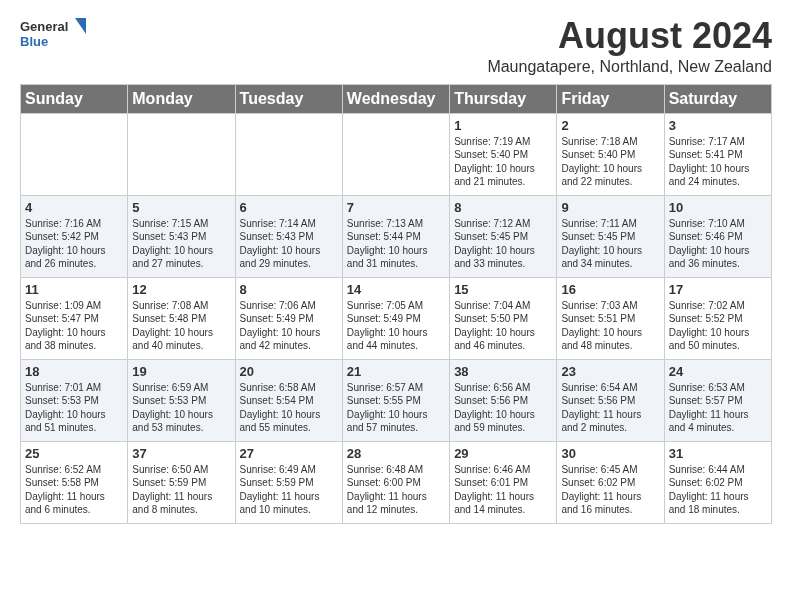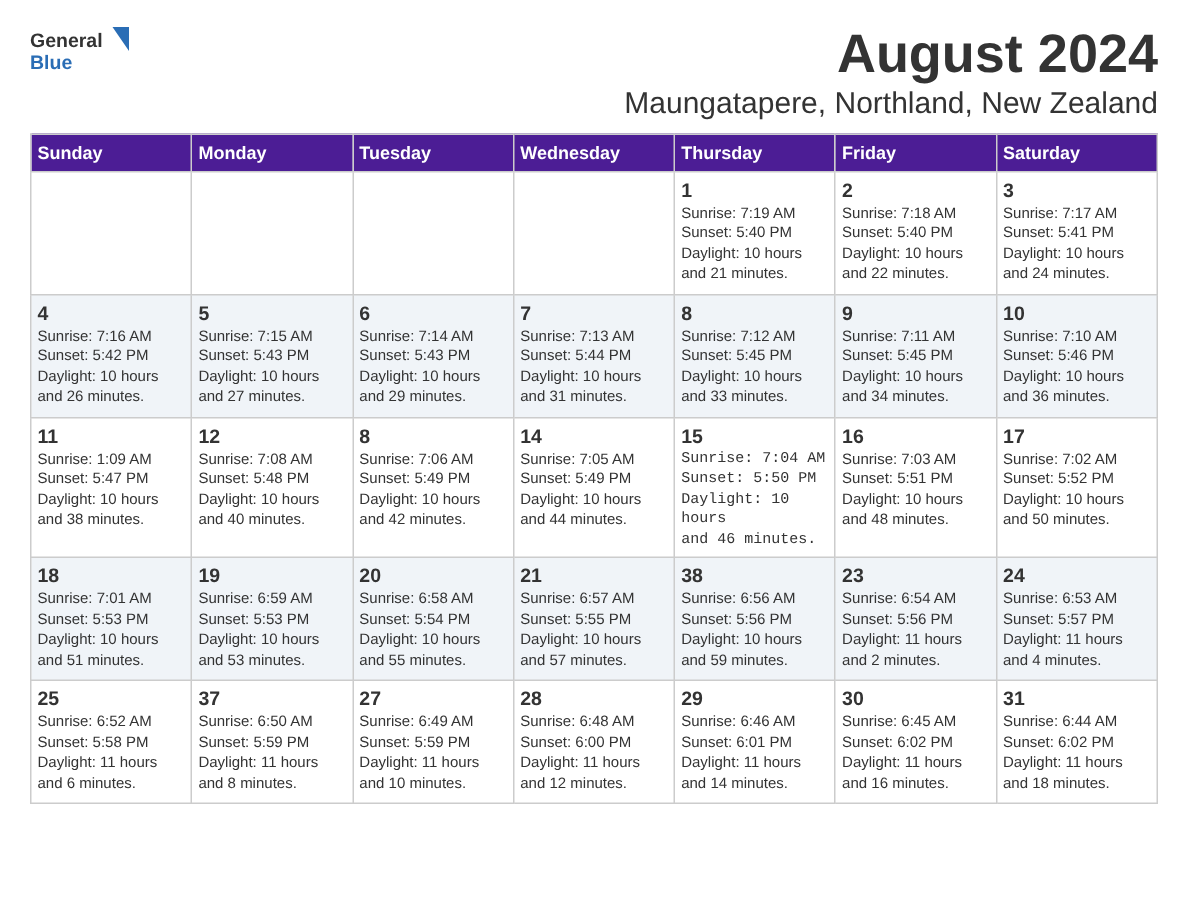--- a/index.html
+++ b/index.html
@@ -26,33 +26,33 @@
       text-align: right;
       margin-left: 23px;
     }
     .main-title {
       font-size: 36px;
       font-weight: bold;
       color: #333;
       line-height: 1.1;
     }
     .subtitle {
-      font-size: 20px;
+      font-size: 16px;
       color: #333;
       margin-top: 2px;
     }
     .calendar-table {
       width: 100%;
       border-collapse: collapse;
       table-layout: fixed;
     }
     .calendar-table th {
-      background-color: #4c1d95;
+      background-color: #737373;
       color: #fff;
-      font-size: 12px;
+      font-size: 16px;
       font-weight: bold;
       padding: 5px 4px;
       text-align: left;
       border: 1px solid #ccc;
     }
     .calendar-table td {
       border: 1px solid #ccc;
       vertical-align: top;
       padding: 4px 4px;
       font-size: 10px;
@@ -208,21 +208,21 @@
         </td>
         <td>
           <span class="day-number">14</span>
           <div class="day-info" style="white-space: pre-line;">Sunrise: 7:05 AM
 Sunset: 5:49 PM
 Daylight: 10 hours
 and 44 minutes.</div>
         </td>
         <td>
           <span class="day-number">15</span>
-          <div class="day-info" style="white-space: pre-line; font-family: Liberation Mono, monospace;">Sunrise: 7:04 AM
+          <div class="day-info" style="white-space: pre-line;">Sunrise: 7:04 AM
 Sunset: 5:50 PM
 Daylight: 10 hours
 and 46 minutes.</div>
         </td>
         <td>
           <span class="day-number">16</span>
           <div class="day-info" style="white-space: pre-line;">Sunrise: 7:03 AM
 Sunset: 5:51 PM
 Daylight: 10 hours
 and 48 minutes.</div>

